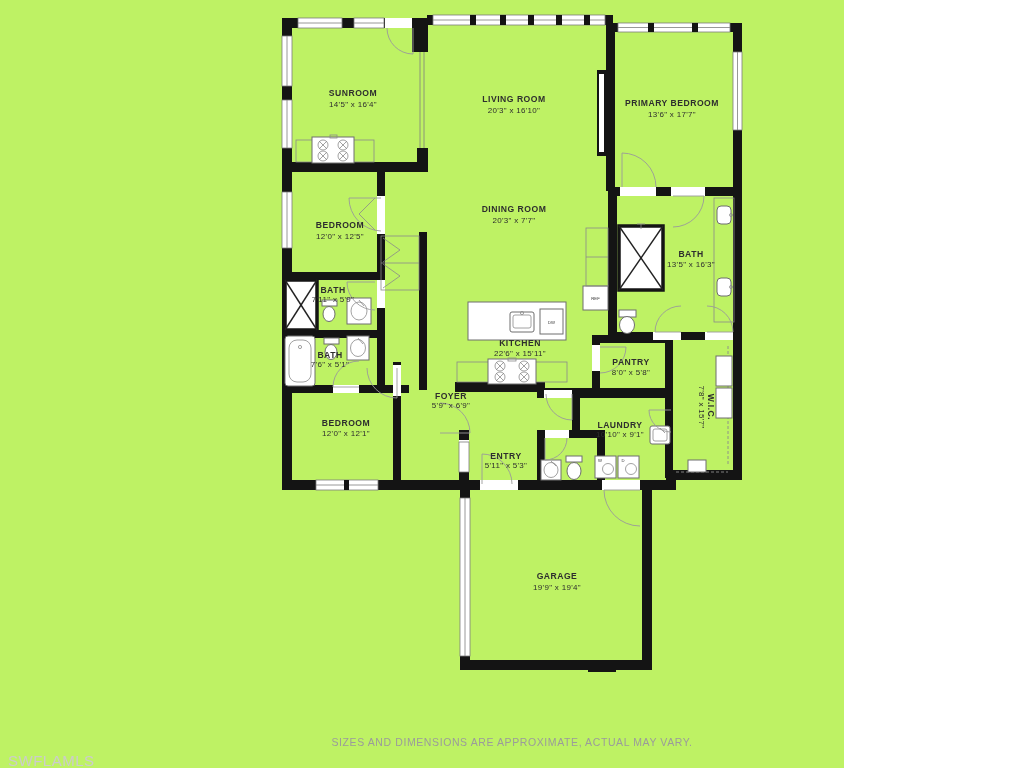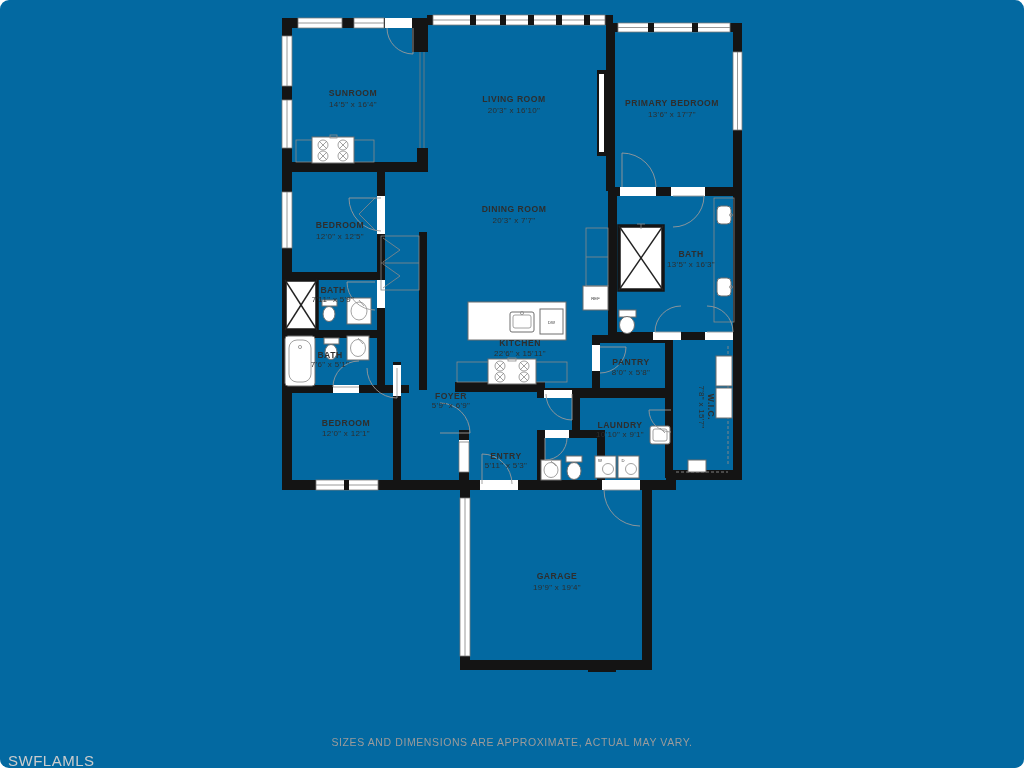--- a/index.html
+++ b/index.html
@@ -1,17 +1,17 @@
 <!DOCTYPE html>
 <html><head>
 <meta charset="utf-8">
 <style>
   html,body{margin:0;padding:0;background:#ffffff;}
-  .stage{position:relative;width:1024px;height:768px;background:#0369a1;overflow:hidden;
-         font-family:"Liberation Sans","DejaVu Sans",sans-serif;border-radius:9px;}
+  .stage{position:relative;width:844px;height:768px;background:#bef264;overflow:hidden;
+         font-family:"Liberation Sans","DejaVu Sans",sans-serif;}
   svg{position:absolute;left:0;top:0;}
   .wall{fill:#141414;}
   .gap{fill:#ffffff;}
   .winbox{fill:#ffffff;stroke:#7d7d7d;stroke-width:0.8;}
   .winline{stroke:#7d7d7d;stroke-width:0.8;}
   .post{fill:#141414;}
   .fx{fill:#ffffff;stroke:#6e6e6e;stroke-width:1;}
   .fxthin{fill:none;stroke:#8a8a8a;stroke-width:0.8;}
   .arc{fill:none;stroke:#9a9a9a;stroke-width:0.9;}
   .leaf{stroke:#9a9a9a;stroke-width:0.9;}

